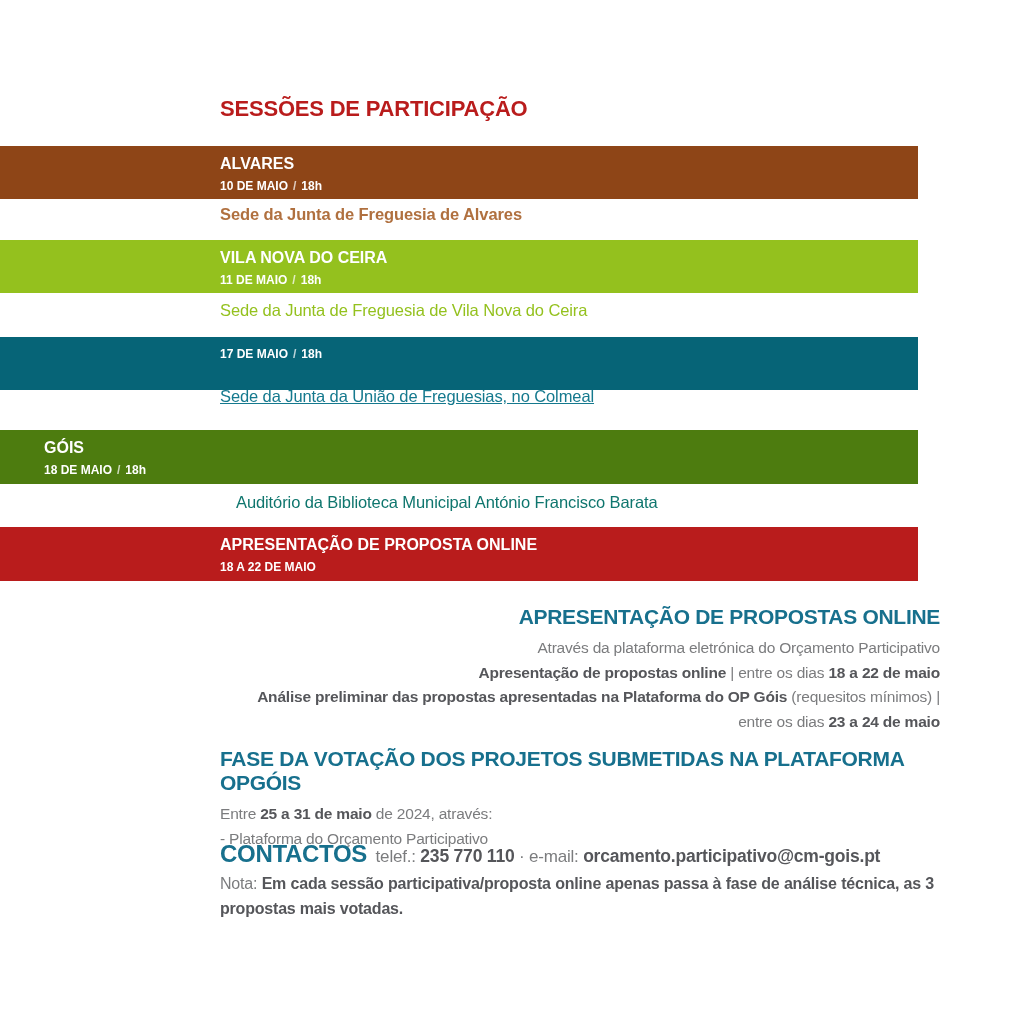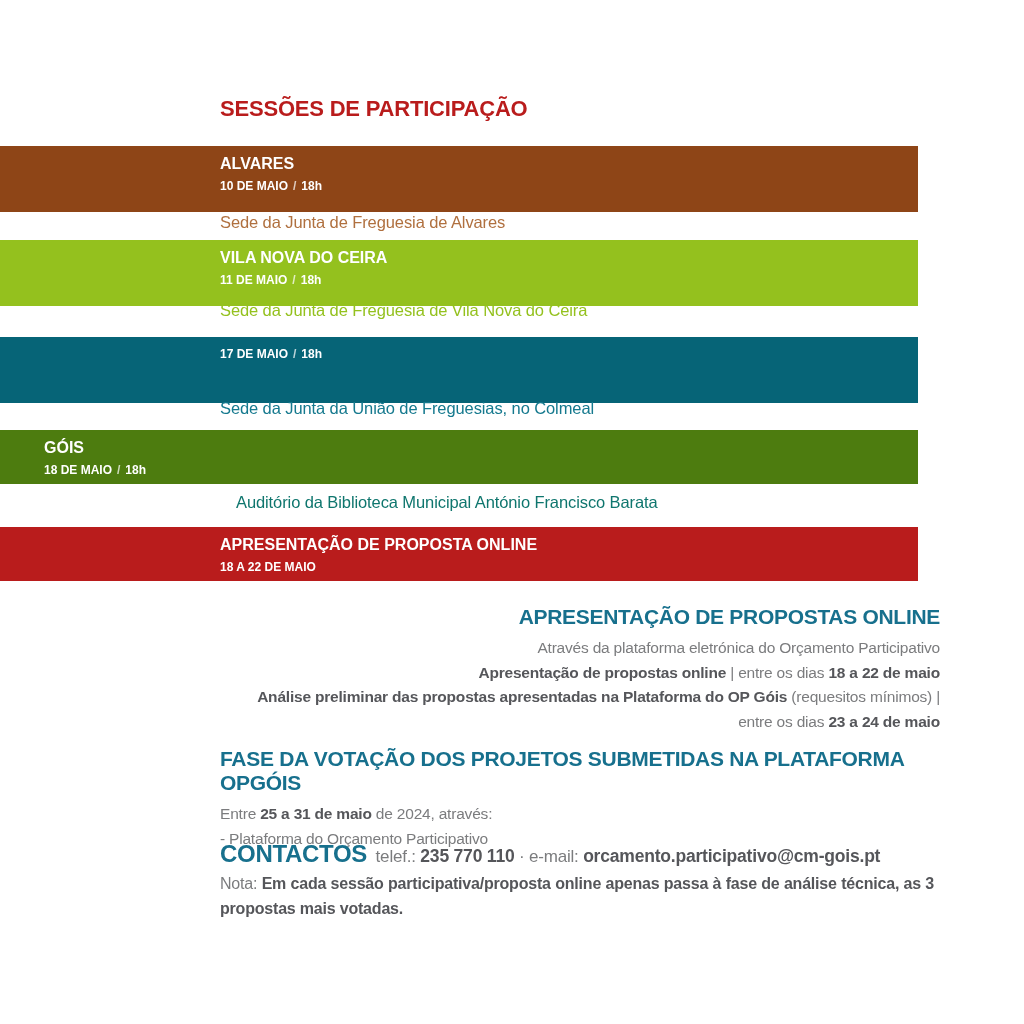--- a/index.html
+++ b/index.html
@@ -16,40 +16,40 @@
     left:220px;top:96px;
     font-size:22px;font-weight:bold;color:#b91c1c;
   }
   .sec-heading{
     font-size:21px;font-weight:bold;color:#17708D;margin:0;
     letter-spacing:-0.3px;
   }
 
   
   .band{
-    left:0;width:918px;height:66px;box-sizing:border-box;
+    left:0;width:918px;height:53px;box-sizing:border-box;
     padding:6px 0 0 220px;color:#ffffff;
   }
   .band-name{font-size:16px;font-weight:bold;line-height:23px;letter-spacing:0;}
   .band-date{font-size:12px;font-weight:bold;line-height:23px;letter-spacing:0;}
   .band-date .slash{opacity:.72;font-weight:bold;margin:0 5px;}
 
   .band-0{top:146px;}
   .band-1{top:240px;}
   .band-2{top:337px;}
   .band-3{top:430px;height:54px;}
   .band-4{top:527px;height:54px;}
 
   
   .venue{
     left:220px;font-size:16.5px;line-height:20px;letter-spacing:-0.1px;
   }
-  .venue-0{top:212px;}
+  .venue-0{top:204px;font-weight:bold;}
   .venue-1{top:300px;}
-  .venue-2{top:398px;}
+  .venue-2{top:386px;text-decoration:underline;}
   .venue-3{top:492px;}
 
   
   .body-block{left:220px;width:720px;}
   .sec-proposals{top:605px;text-align:right;}
   .sec-voting{top:747px;}
   .body-text{
     margin:7px 0 0 0;font-size:15.5px;line-height:24.5px;color:#7B7C7E;
   }
   .b{font-weight:bold;color:#55565A;}

